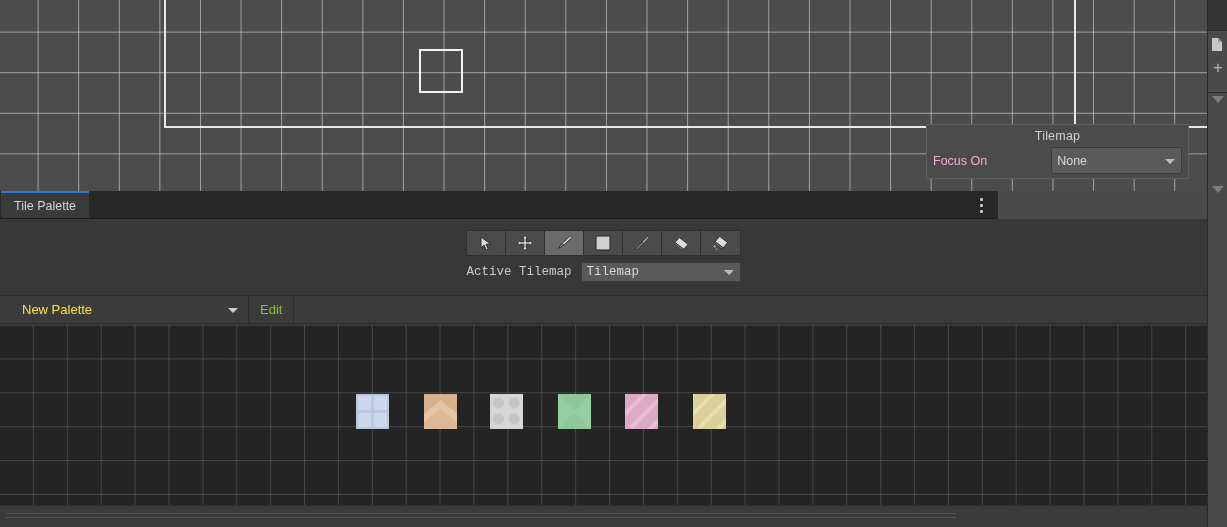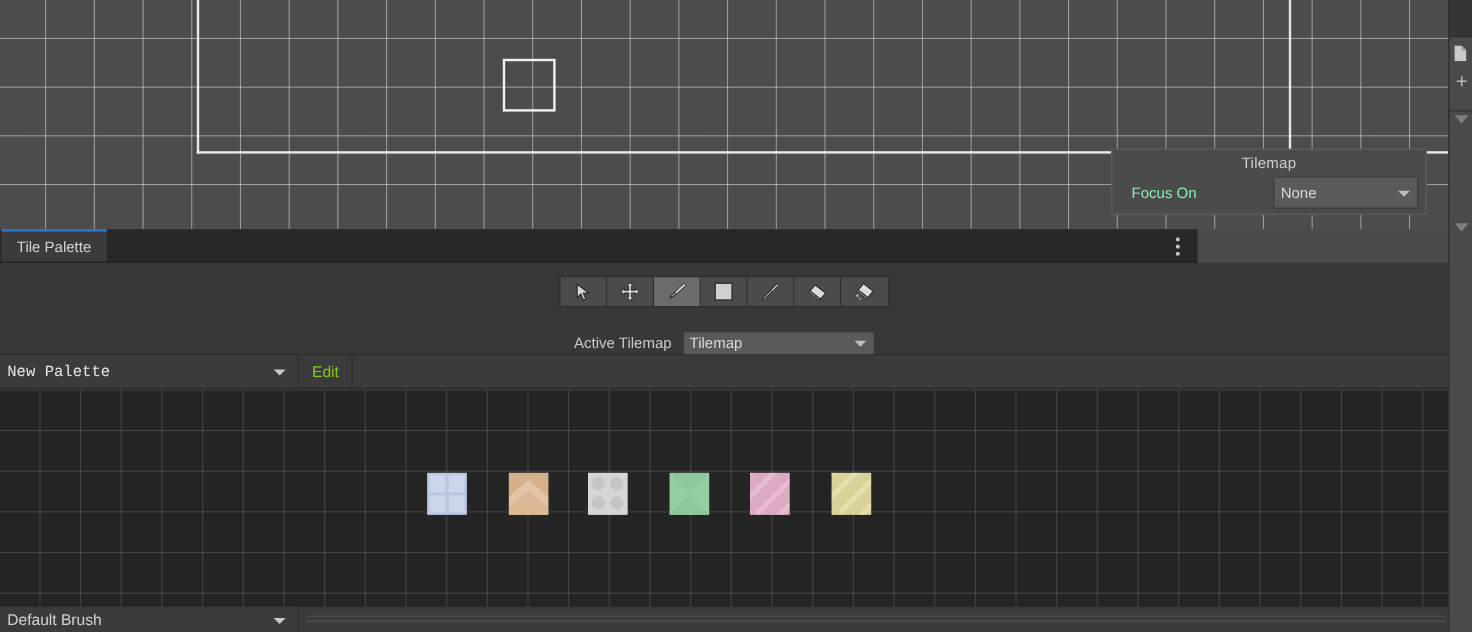--- a/index.html
+++ b/index.html
@@ -62,22 +62,22 @@
     padding-top: 4px;
     letter-spacing: .2px;
   }
   #tilemap-focus-row {
     display: flex; align-items: center;
     padding: 4px 6px 0 6px;
   }
   #focus-on-label {
     flex: 0 0 auto;
     font-size: 12.5px;
-    color: #86efac;
-    margin-left: 10px;
+    color: #f9a8d4;
+    margin-left: 0;
   }
   .unity-dropdown {
     position: relative;
     background: #5a5a5a;
     border: 1px solid #3a3a3a;
     border-radius: 2px;
     height: 27px;
     display: flex; align-items: center;
     box-sizing: border-box;
   }
@@ -240,21 +240,21 @@
     display: flex; align-items: center;
   }
   #palette-dropdown {
     width: 249px; height: 27px;
     margin-left: 0;
     background: #3b3b3b;
     border: none;
     border-right: 1px solid #2c2c2c;
     border-radius: 0;
   }
-  #palette-dropdown .dd-text { font-size: 13px; color: #e5e5e5; padding-left: 6px; font-family: Liberation Mono, monospace; }
+  #palette-dropdown .dd-text { font-size: 13px; color: #fde047; padding-left: 22px; }
   #palette-dropdown .dd-arrow { right: 10px; border-top-color: #cacaca; }
   #palette-edit-btn {
     height: 27px;
     padding: 0 11px;
     display: flex; align-items: center;
     font-size: 13px; color: #84cc16;
     border-right: 1px solid #2c2c2c;
   }
 
   
@@ -446,21 +446,21 @@
     <div id="palette-bar">
       <div class="unity-dropdown" id="palette-dropdown">
         <span class="dd-text">New Palette</span>
         <span class="dd-arrow"></span>
       </div>
       <div id="palette-edit-btn">
         <span>Edit</span>
       </div>
     </div>
 
-    <div id="active-tilemap-row" style="top:57px;">
+    <div id="active-tilemap-row" style="top:43px;font-family:Liberation Mono, monospace;">
       <span id="active-tilemap-label">Active Tilemap</span>
       <div class="unity-dropdown" id="active-tilemap-dropdown">
         <span class="dd-text">Tilemap</span>
         <span class="dd-arrow"></span>
       </div>
     </div>
 
     <div id="palette-grid-area">
       <div id="palette-grid-lines"></div>
 
@@ -524,23 +524,19 @@
             <line x1="16" y1="44" x2="44" y2="16"></line>
           </g>
         </svg>
       </div>
     </div>
 
     <div id="brush-bar"></div>
   </div>
 
   <div id="brush-bar-full">
-    <div class="unity-dropdown" id="brush-dropdown">
-      <span class="dd-text">Default Brush</span>
-      <span class="dd-arrow"></span>
-    </div>
     <div id="brush-divider-area">
       <div id="brush-divider-line1"></div>
       <div id="brush-divider-line2"></div>
     </div>
   </div>
 
 </div>
 
 </body></html>

